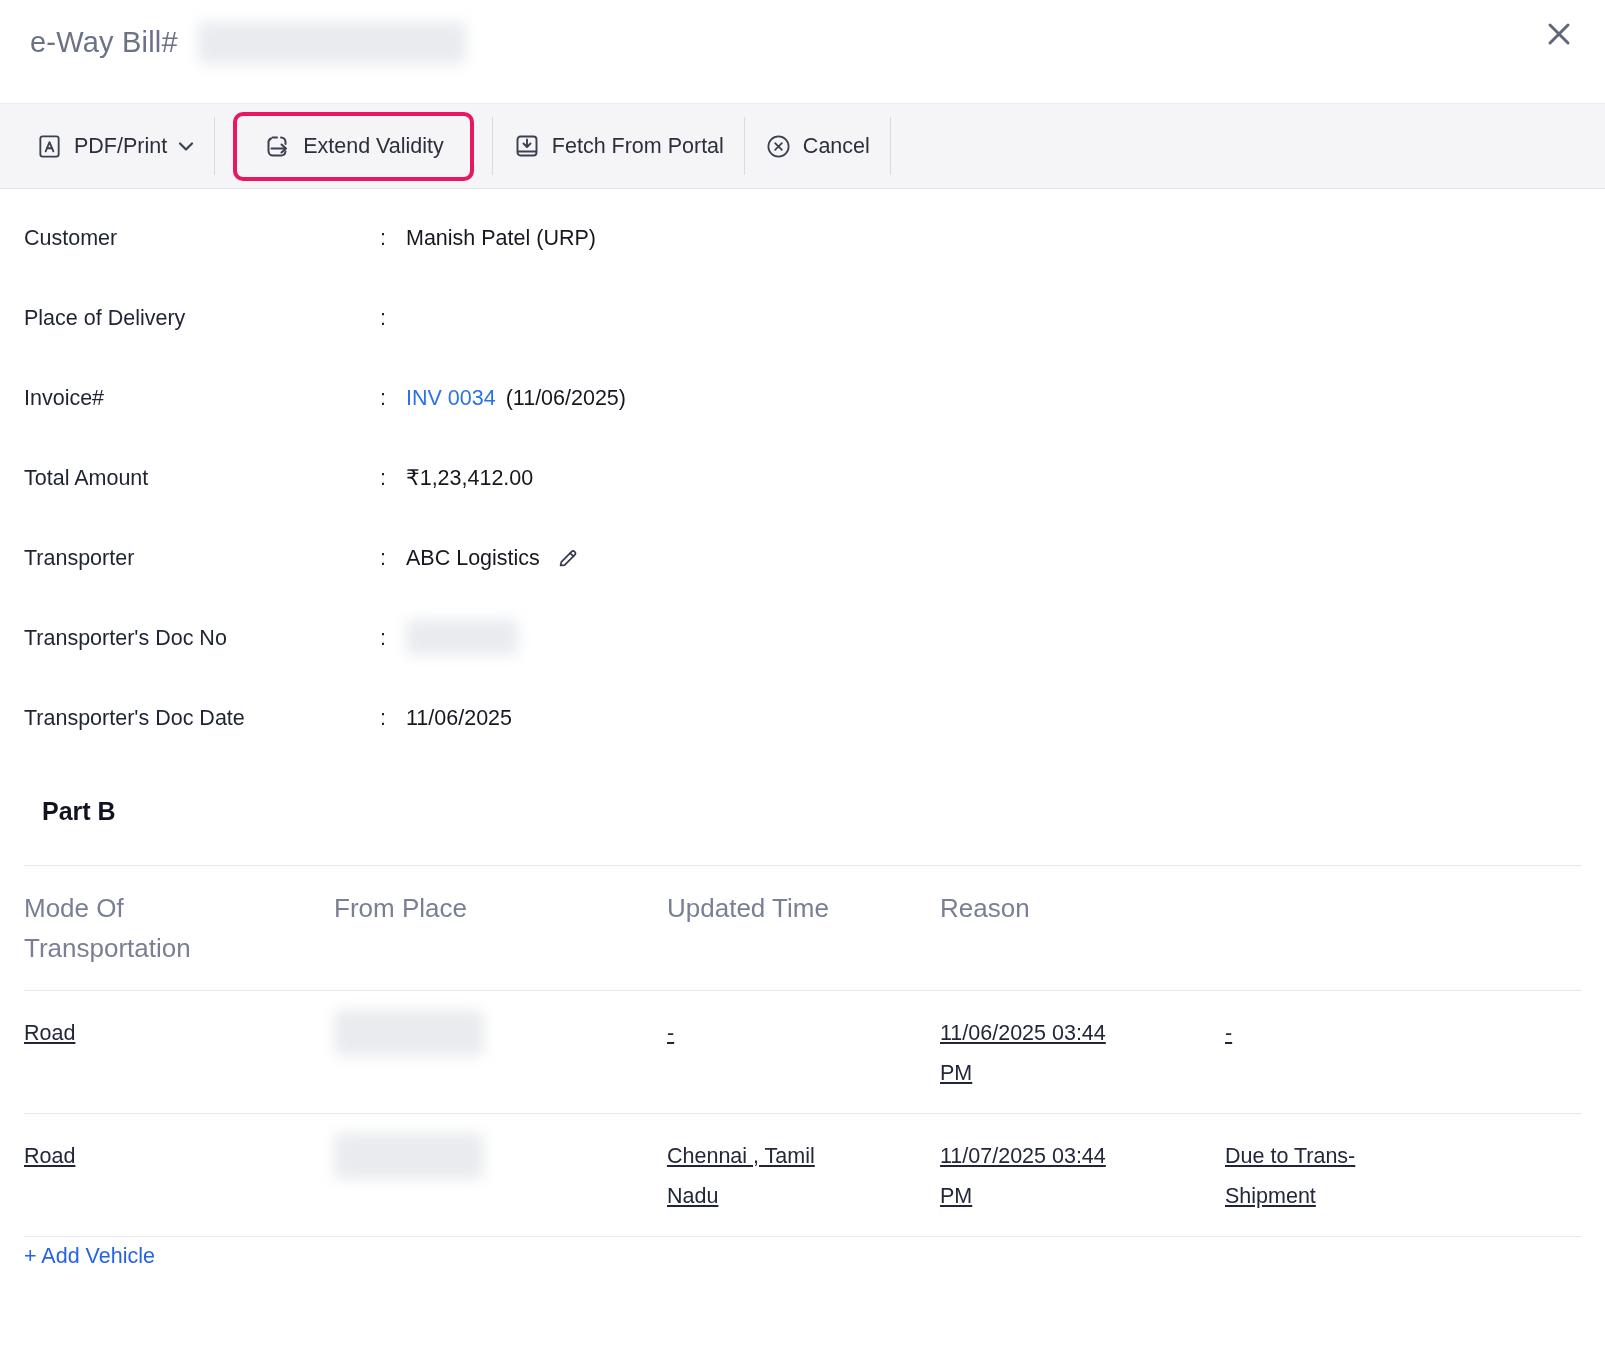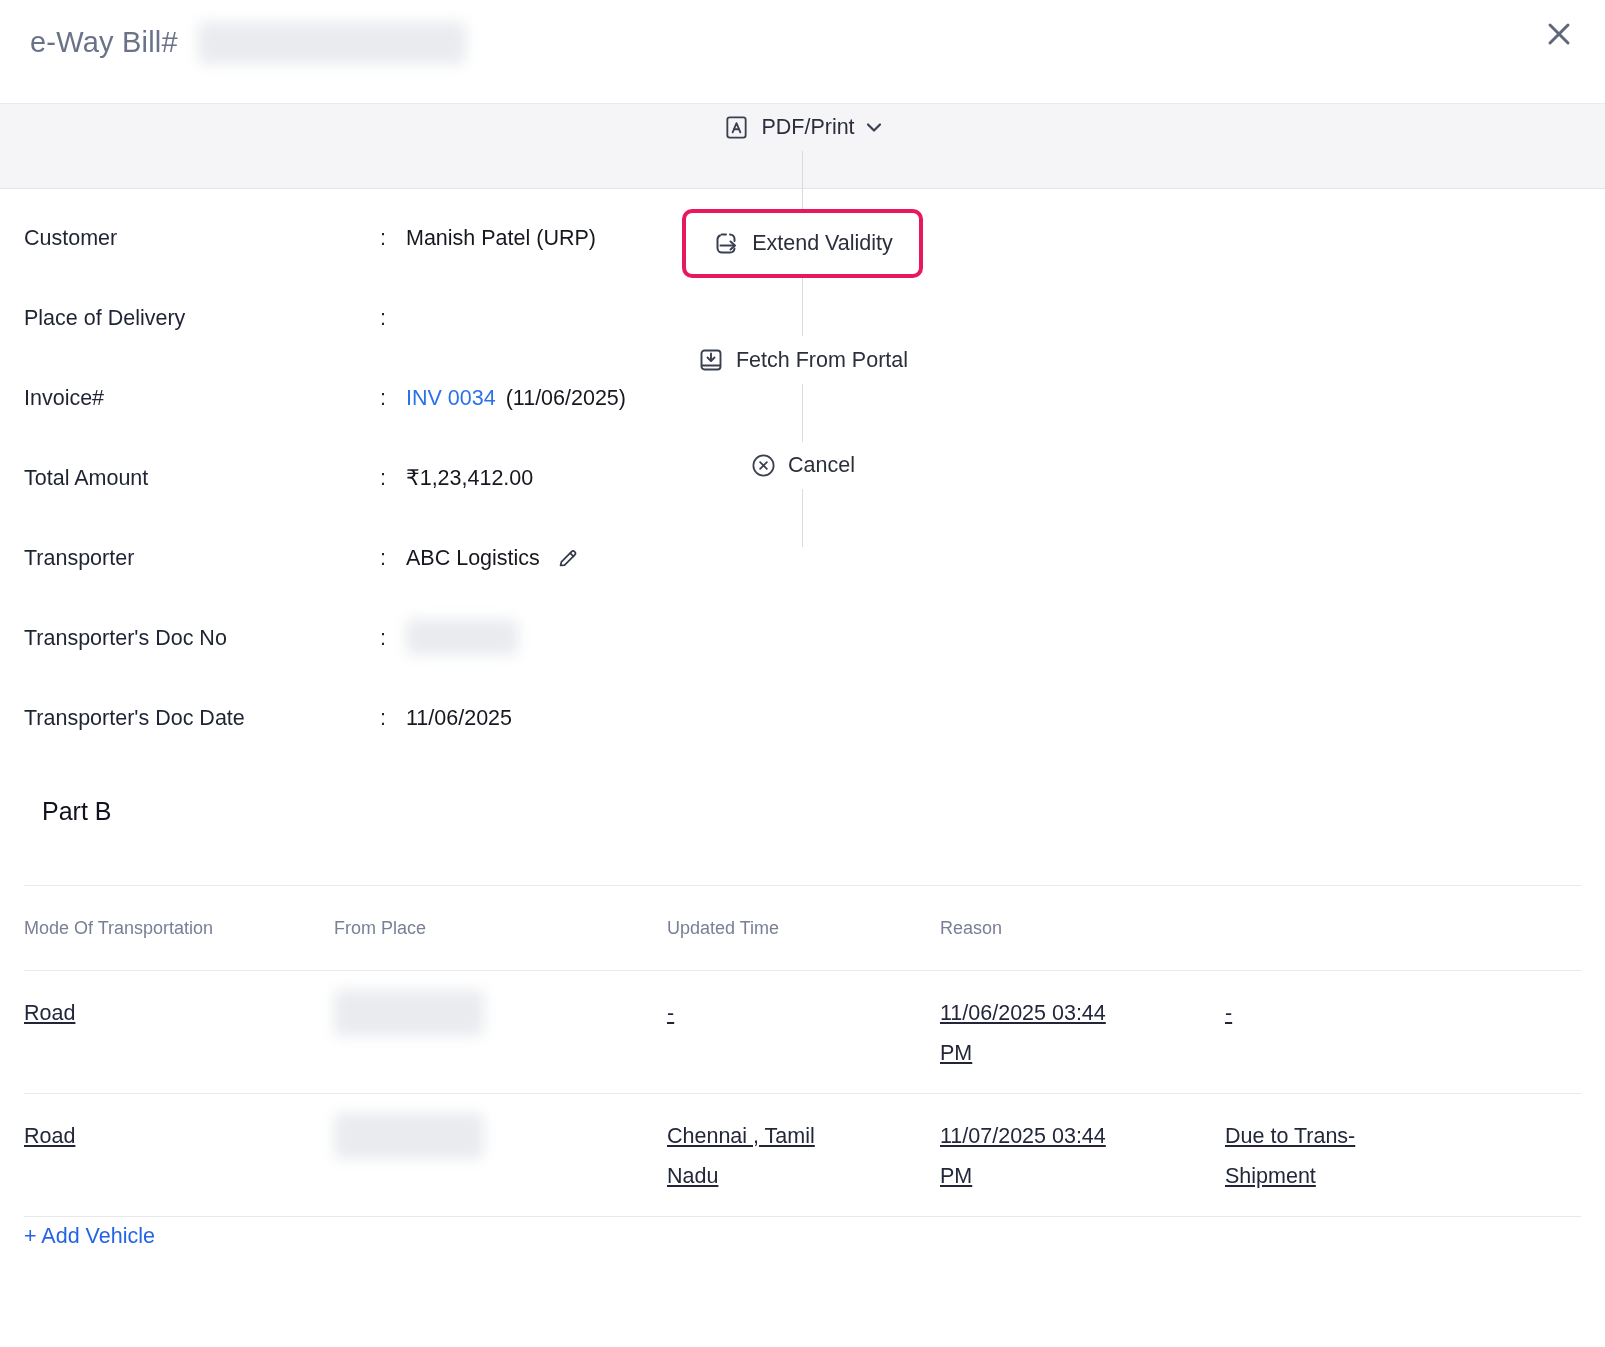--- a/index.html
+++ b/index.html
@@ -23,21 +23,21 @@
   .modal-header{position:relative;height:103px;padding:20px 28px 0 30px;}
   .modal-title-wrap{display:flex;align-items:center;gap:20px;}
   .modal-title{font-size:29px;font-weight:500;color:var(--title-gray);letter-spacing:.2px;}
   .redact{background:var(--redacted);border-radius:6px;filter:blur(7px);display:inline-block;}
   .billno-redact{width:268px;height:42px;margin-top:2px;}
   .close-btn{position:absolute;top:12px;right:24px;width:44px;height:44px;border:none;background:transparent;cursor:pointer;display:flex;align-items:center;justify-content:center;}
   
   .toolbar{
     height:86px;background:var(--toolbar-bg);
     border-top:1px solid #ebebef;border-bottom:1px solid #e3e3e8;
-    display:flex;align-items:center;padding:0 22px;flex-direction:column;
+    display:flex;align-items:center;padding:0 22px;
   }
   .tb-btn{
     display:flex;align-items:center;gap:11px;border:none;background:transparent;
     font-family:inherit;font-size:21.5px;font-weight:500;color:#2b2f3c;cursor:pointer;
     padding:10px 14px;white-space:nowrap;
   }
   .tb-divider{width:1px;height:58px;background:#d9d9de;margin:0 6px;flex:none;}
   .highlight-box{
     border:4px solid var(--accent-red);border-radius:10px;
     padding:6px 12px;margin:0 12px;display:flex;align-items:center;
@@ -48,27 +48,27 @@
   .detail-row{display:flex;align-items:flex-start;font-size:21.5px;line-height:34px;margin-bottom:46px;}
   .detail-label{flex:0 0 356px;color:#1f2433;}
   .detail-colon{flex:0 0 26px;color:#1f2433;}
   .detail-value{color:#16181f;display:flex;align-items:center;gap:16px;}
   .invoice-link{color:var(--link-blue);text-decoration:none;cursor:pointer;}
   .invoice-suffix{margin-left:6px;}
   .docno-redact{width:112px;height:36px;margin-top:-2px;}
   .edit-btn{border:none;background:transparent;cursor:pointer;padding:0;display:flex;align-items:center;}
   
   .partb{margin-top:58px;padding:0 24px;}
-  .partb-heading{font-size:25px;font-weight:400;color:#111420;margin-left:18px;line-height:36px;margin-bottom:56px;}
+  .partb-heading{font-size:25px;font-weight:700;color:#111420;margin-left:18px;line-height:36px;margin-bottom:36px;}
   .hdiv{border:none;border-top:1px solid var(--divider);height:0;}
   .grid-row{
     display:grid;grid-template-columns:310px 333px 273px 285px 1fr;
     padding-left:18px;align-items:start;
   }
-  .thead .cell{color:var(--text-gray);font-size:18px;line-height:40px;}
+  .thead .cell{color:var(--text-gray);font-size:26px;line-height:40px;}
   .thead{padding:22px 0 22px 0;}
   .thead .cell{padding:0;}
   .c1{max-width:200px;}
   .c2{max-width:240px;}
   .c3{max-width:175px;}
   .c4{max-width:200px;}
   .c5{max-width:160px;}
   .trow{padding:22px 0 20px 0;min-height:122px;text-decoration:underline;}
   .trow .cell{font-size:21.5px;line-height:40px;color:#23273a;}
   .vehicle-redact{width:150px;height:46px;margin-top:-3px;}

